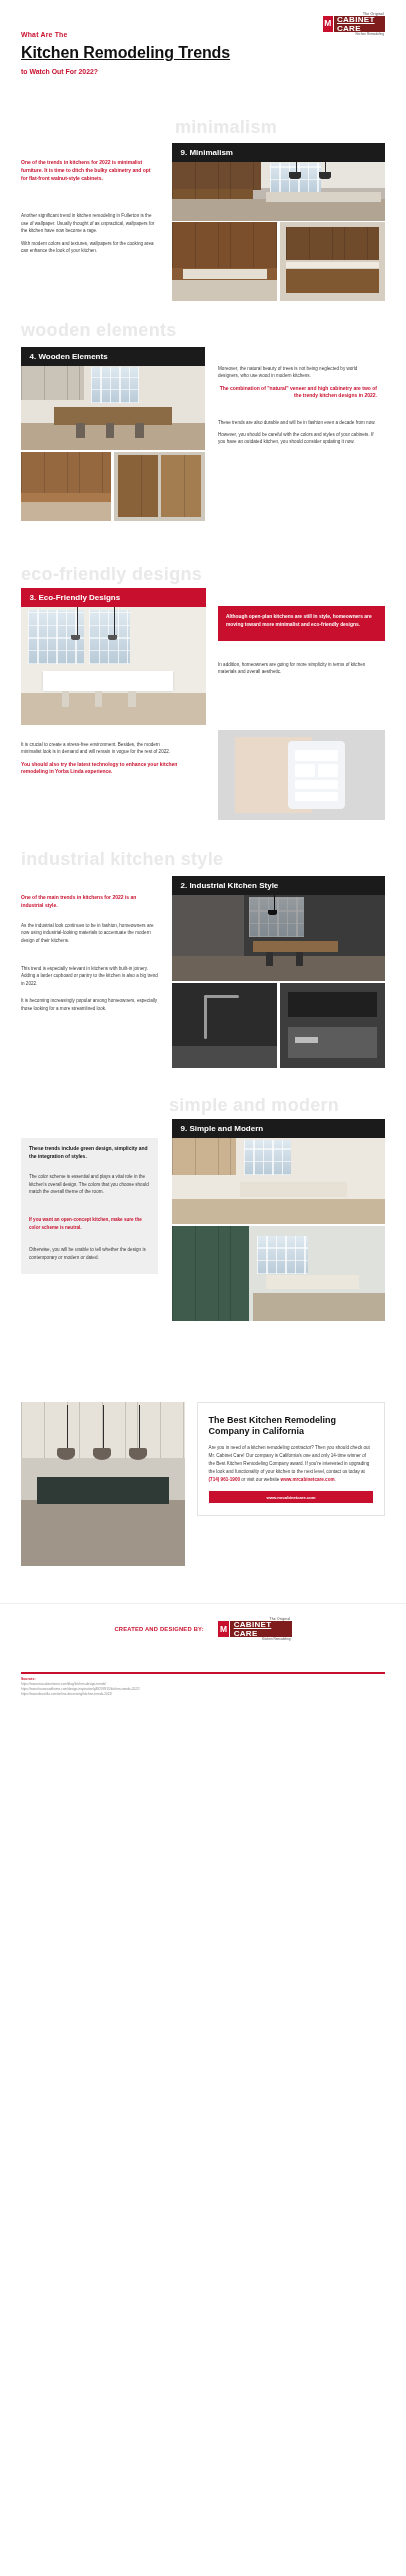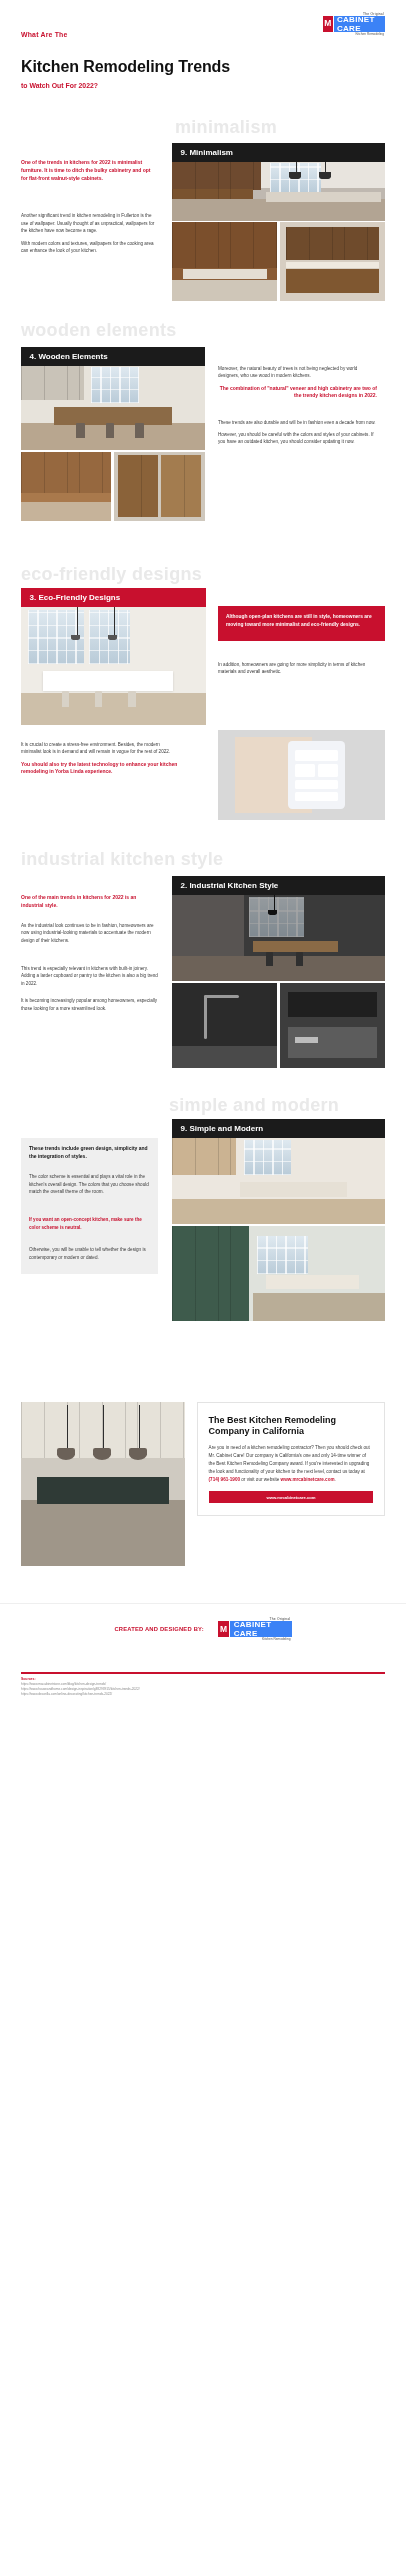--- a/index.html
+++ b/index.html
@@ -50,51 +50,53 @@
     background: #c8102e;
     color: #fff;
     font-weight: bold;
     font-size: 8.5px;
     display: flex;
     align-items: center;
     justify-content: center;
     line-height: 1;
   }
   .logo-word {
-    background: #3b82f6;
+    background: #7f1d1d;
     color: #ffffff;
     font-weight: bold;
     font-size: 8px;
     letter-spacing: 0.3px;
     padding: 0 3.2px;
     display: flex;
     align-items: center;
     margin-left: 1.1px;
+    text-decoration: underline;
   }
   .logo-sub {
     font-size: 3.2px;
     color: #555;
     text-align: right;
     padding-right: 1.1px;
   }
 
   .eyebrow {
     color: #c8102e;
     font-size: 6.9px;
     font-weight: bold;
     letter-spacing: 0.2px;
     margin-top: 16px;
   }
   .title {
     color: #111111;
     font-size: 16px;
     font-weight: bold;
     line-height: 1.18;
-    margin-top: 20px;
+    margin-top: 6px;
     letter-spacing: -0.1px;
+    text-decoration: underline;
   }
   .subtitle {
     color: #c8102e;
     font-size: 6.9px;
     font-weight: bold;
     margin-top: 5.3px;
   }
 
   
   .watermark {

